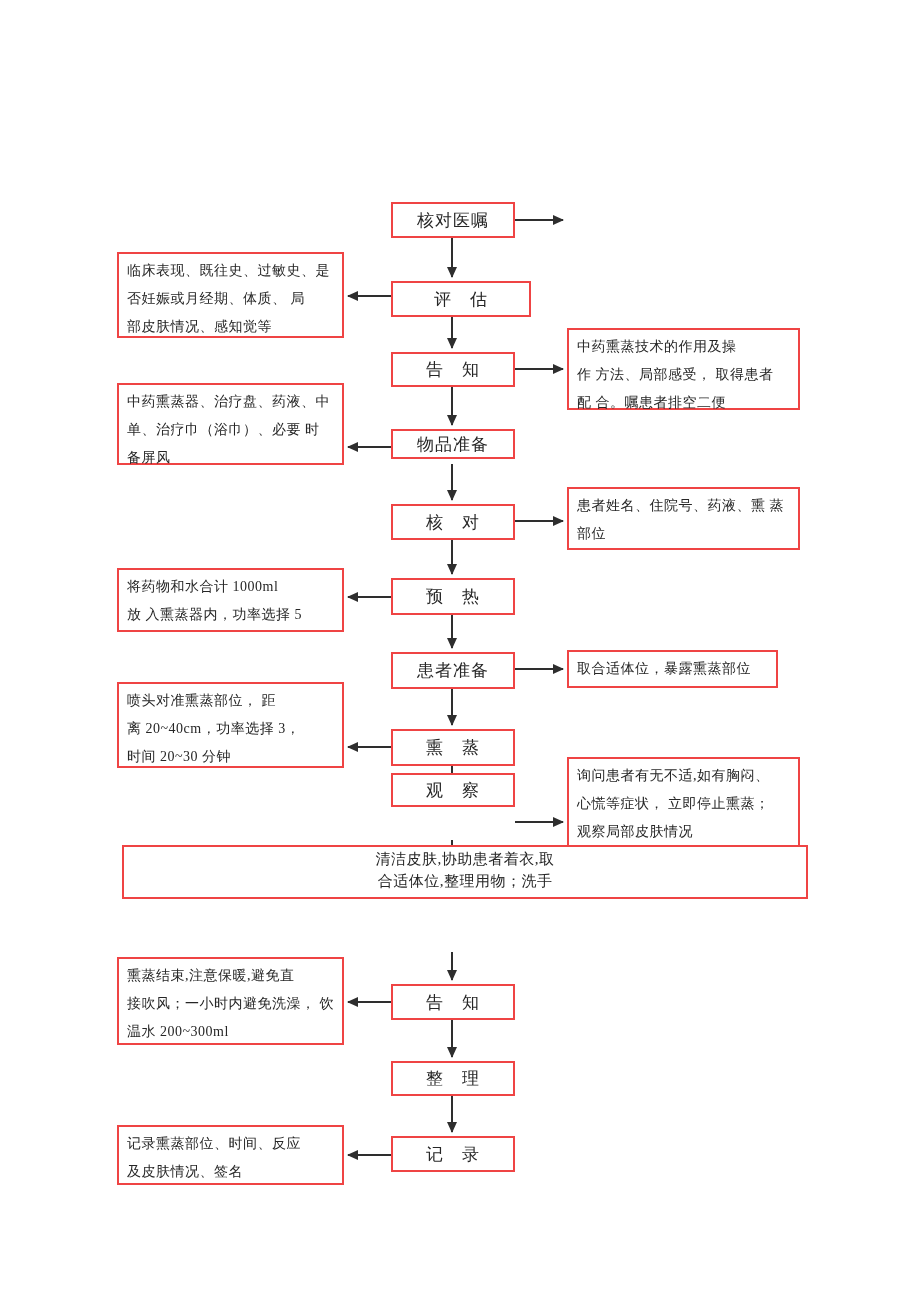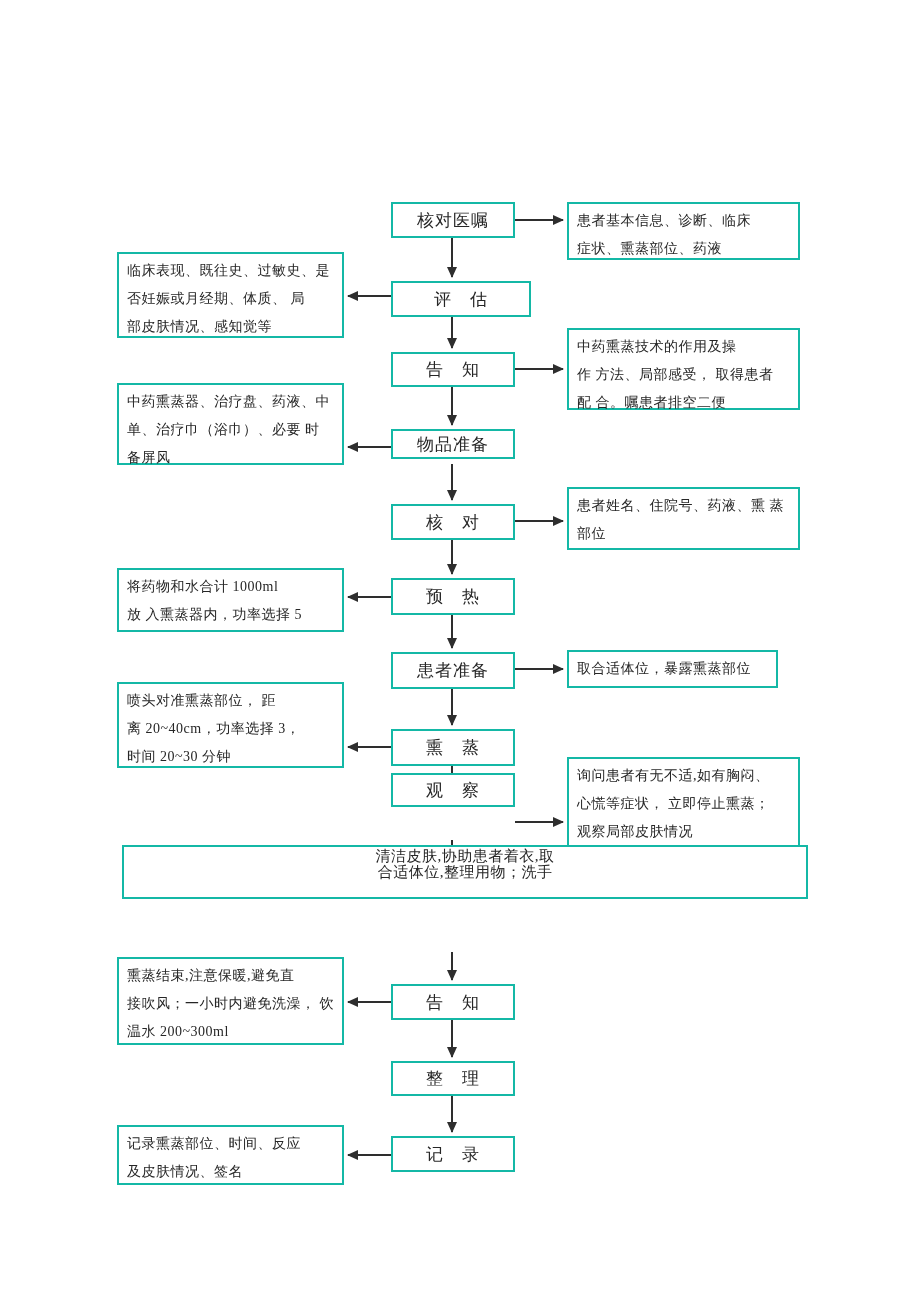--- a/index.html
+++ b/index.html
@@ -8,41 +8,41 @@
     width:920px;height:1301px;
     background:#ffffff;
     font-family:"Liberation Serif","DejaVu Serif",serif;
     color:#262626;
     overflow:hidden;
   }
   .connectors{position:absolute;left:0;top:0;width:920px;height:1301px;}
   .box{
     position:absolute;
     box-sizing:border-box;
-    border:2px solid #14b8a6;
+    border:2px solid #ef4444;
     background:#ffffff;
   }
   .step{
     display:flex;align-items:center;justify-content:center;
     font-size:17px;
     letter-spacing:1px;
     text-align:center;
     white-space:pre;
   }
   .note{
     font-size:14px;
     line-height:28px;
     letter-spacing:0.5px;
     padding:3px 8px;
     white-space:pre-line;
     text-align:left;
   }
   .wide{
     font-size:15px;
-    line-height:16px;
+    line-height:22px;
     letter-spacing:0.5px;
     padding-top:1px;
     white-space:pre-line;
     text-align:center;
   }
 </style>
 </head>
 <body>
 
 <div class="page">
@@ -106,22 +106,20 @@
 放 入熏蒸器内，功率选择 5</div>
   <div class="box note" style="left:117px;top:682px;width:227px;height:86px">喷头对准熏蒸部位， 距
 离 20~40cm，功率选择 3，
 时间 20~30 分钟</div>
   <div class="box note" style="left:117px;top:957px;width:227px;height:88px">熏蒸结束,注意保暖,避免直
 接吹风；一小时内避免洗澡， 饮
 温水 200~300ml</div>
   <div class="box note" style="left:117px;top:1125px;width:227px;height:60px">记录熏蒸部位、时间、反应
 及皮肤情况、签名</div>
 
-  <div class="box note" style="left:567px;top:202px;width:233px;height:58px">患者基本信息、诊断、临床
-症状、熏蒸部位、药液</div>
   <div class="box note" style="left:567px;top:328px;width:233px;height:82px">中药熏蒸技术的作用及操
 作 方法、局部感受， 取得患者
 配 合。嘱患者排空二便</div>
   <div class="box note" style="left:567px;top:487px;width:233px;height:63px">患者姓名、住院号、药液、熏 蒸
 部位</div>
   <div class="box note" style="left:567px;top:650px;width:211px;height:38px">取合适体位，暴露熏蒸部位</div>
   <div class="box note" style="left:567px;top:757px;width:233px;height:96px">询问患者有无不适,如有胸闷、
 心慌等症状， 立即停止熏蒸；
 观察局部皮肤情况</div>
 

